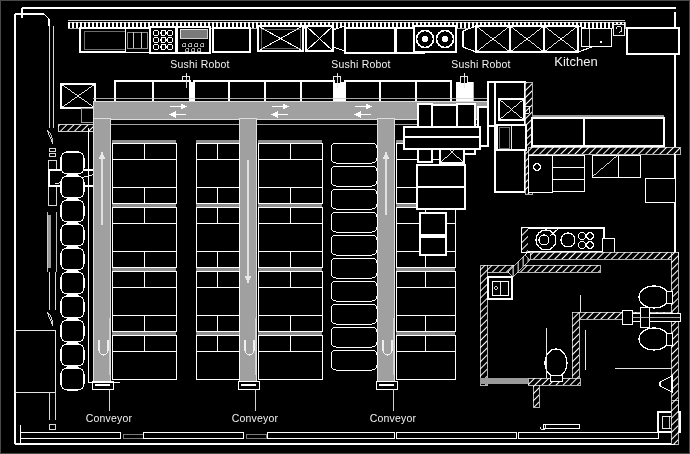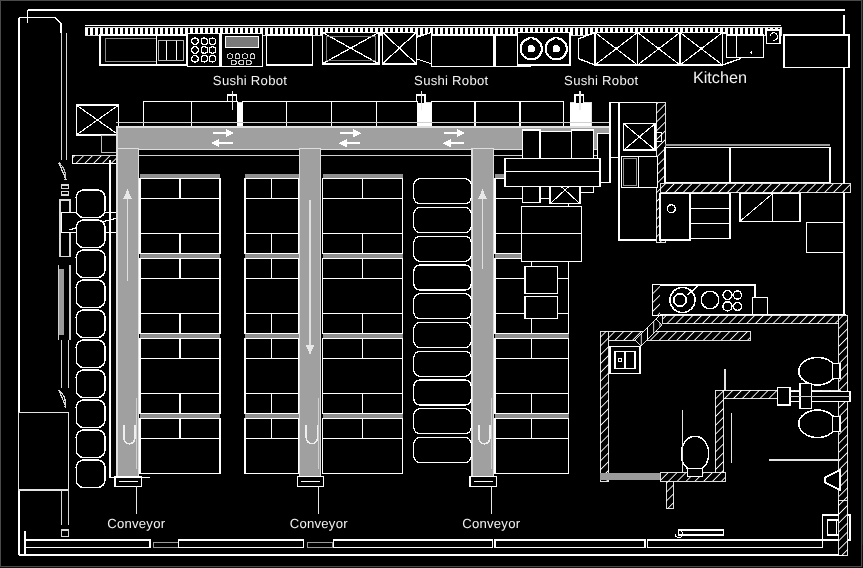--- a/index.html
+++ b/index.html
@@ -1,18 +1,18 @@
 <!DOCTYPE html>
 <html><head>
 <meta charset="utf-8">
 <style>
   html,body{margin:0;padding:0;background:#000;}
   body{width:690px;height:454px;overflow:hidden;
        font-family:"Liberation Sans","DejaVu Sans",sans-serif;}
-  #plan{position:relative;width:690px;height:436px;background:#15803d;}
+  #plan{position:relative;width:690px;height:436px;background:#5eead4;}
   #plan svg{position:absolute;left:0;top:0;display:block;}
   .lbl{fill:#f2f2f2;font-family:"Liberation Sans","DejaVu Sans",sans-serif;
        font-size:10.5px;letter-spacing:.2px;}
   .lbl-kitchen{fill:#f2f2f2;font-family:"Liberation Sans","DejaVu Sans",sans-serif;
        font-size:13px;}
 </style>
 </head>
 <body>
 
 <div id="plan">

